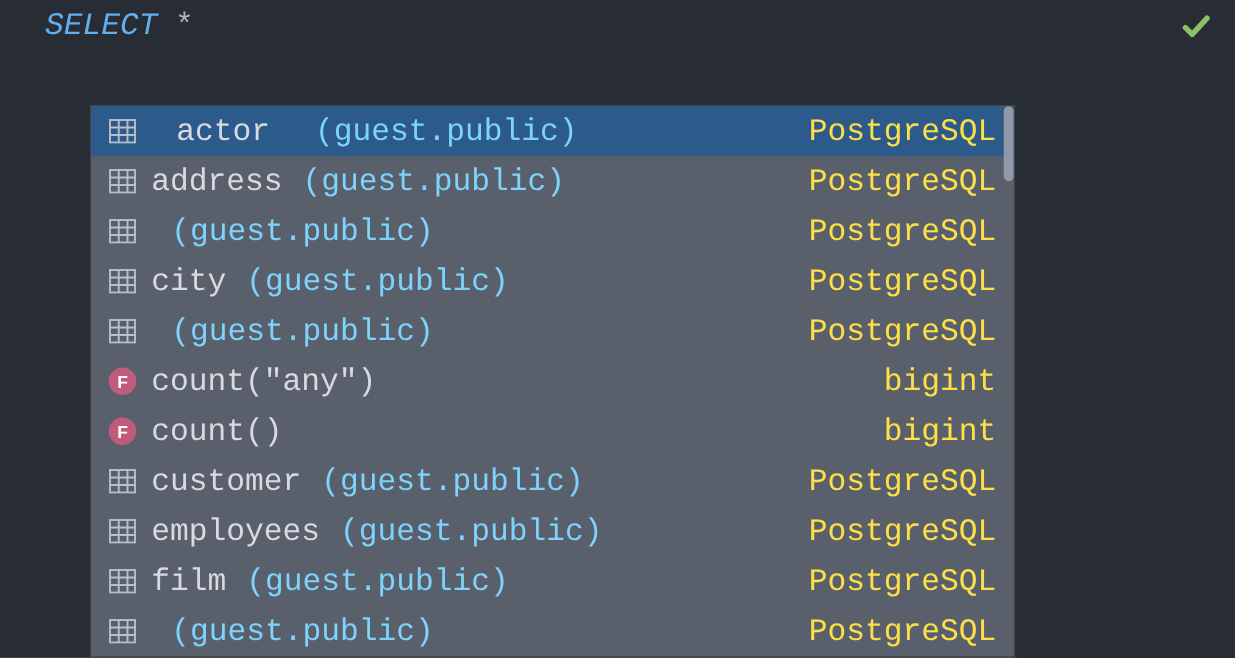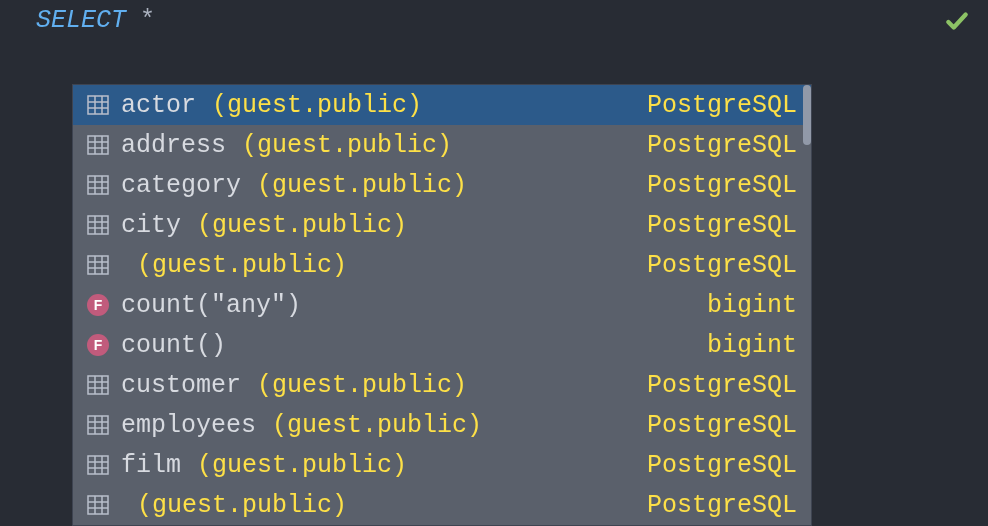--- a/index.html
+++ b/index.html
@@ -72,20 +72,21 @@
     }
     .ac-item {
       display: flex;
       align-items: center;
       padding: 4px 14px;
       height: 40px;
       color: #d7dae0;
     }
     .ac-item.selected {
       background: #2c5a8a;
+      gap: 20px;
     }
     .ac-icon {
       flex: 0 0 22px;
       height: 20px;
       margin-right: 12px;
       display: flex;
       align-items: center;
       justify-content: center;
     }
     .ac-icon svg {
@@ -104,21 +105,21 @@
       font-size: 14px;
       font-weight: bold;
       color: #fff;
       font-family: sans-serif;
     }
     .ac-name {
       color: #d7dae0;
       font-weight: 500;
     }
     .ac-schema {
-      color: #fde047;
+      color: #7dd3fc;
       margin-left: 16px;
     }
     .ac-type {
       margin-left: auto;
       color: #fde047;
     }
     .scrollbar {
       position: absolute;
       right: 0;
       top: 0;
@@ -177,21 +178,20 @@
       <div class="ac-item">
         <span class="ac-icon">
           <svg viewBox="0 0 22 20" fill="none" stroke="#b9bfcb" stroke-width="1.5">
   <rect x="1" y="1" width="20" height="18"></rect>
   <line x1="1" y1="7" x2="21" y2="7"></line>
   <line x1="1" y1="13" x2="21" y2="13"></line>
   <line x1="8" y1="1" x2="8" y2="19"></line>
   <line x1="15" y1="1" x2="15" y2="19"></line>
 </svg>
         </span>
-        <span class="ac-name">category</span>
         <span class="ac-schema">(guest.public)</span>
         <span class="ac-type">PostgreSQL</span>
       </div>
       <div class="ac-item">
         <span class="ac-icon">
           <svg viewBox="0 0 22 20" fill="none" stroke="#b9bfcb" stroke-width="1.5">
   <rect x="1" y="1" width="20" height="18"></rect>
   <line x1="1" y1="7" x2="21" y2="7"></line>
   <line x1="1" y1="13" x2="21" y2="13"></line>
   <line x1="8" y1="1" x2="8" y2="19"></line>

